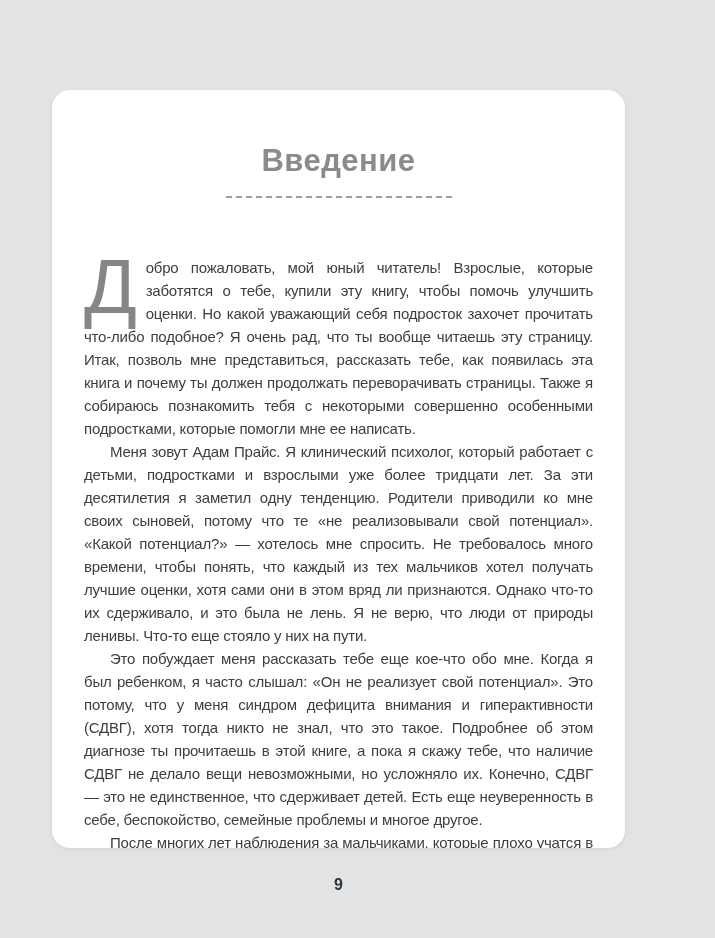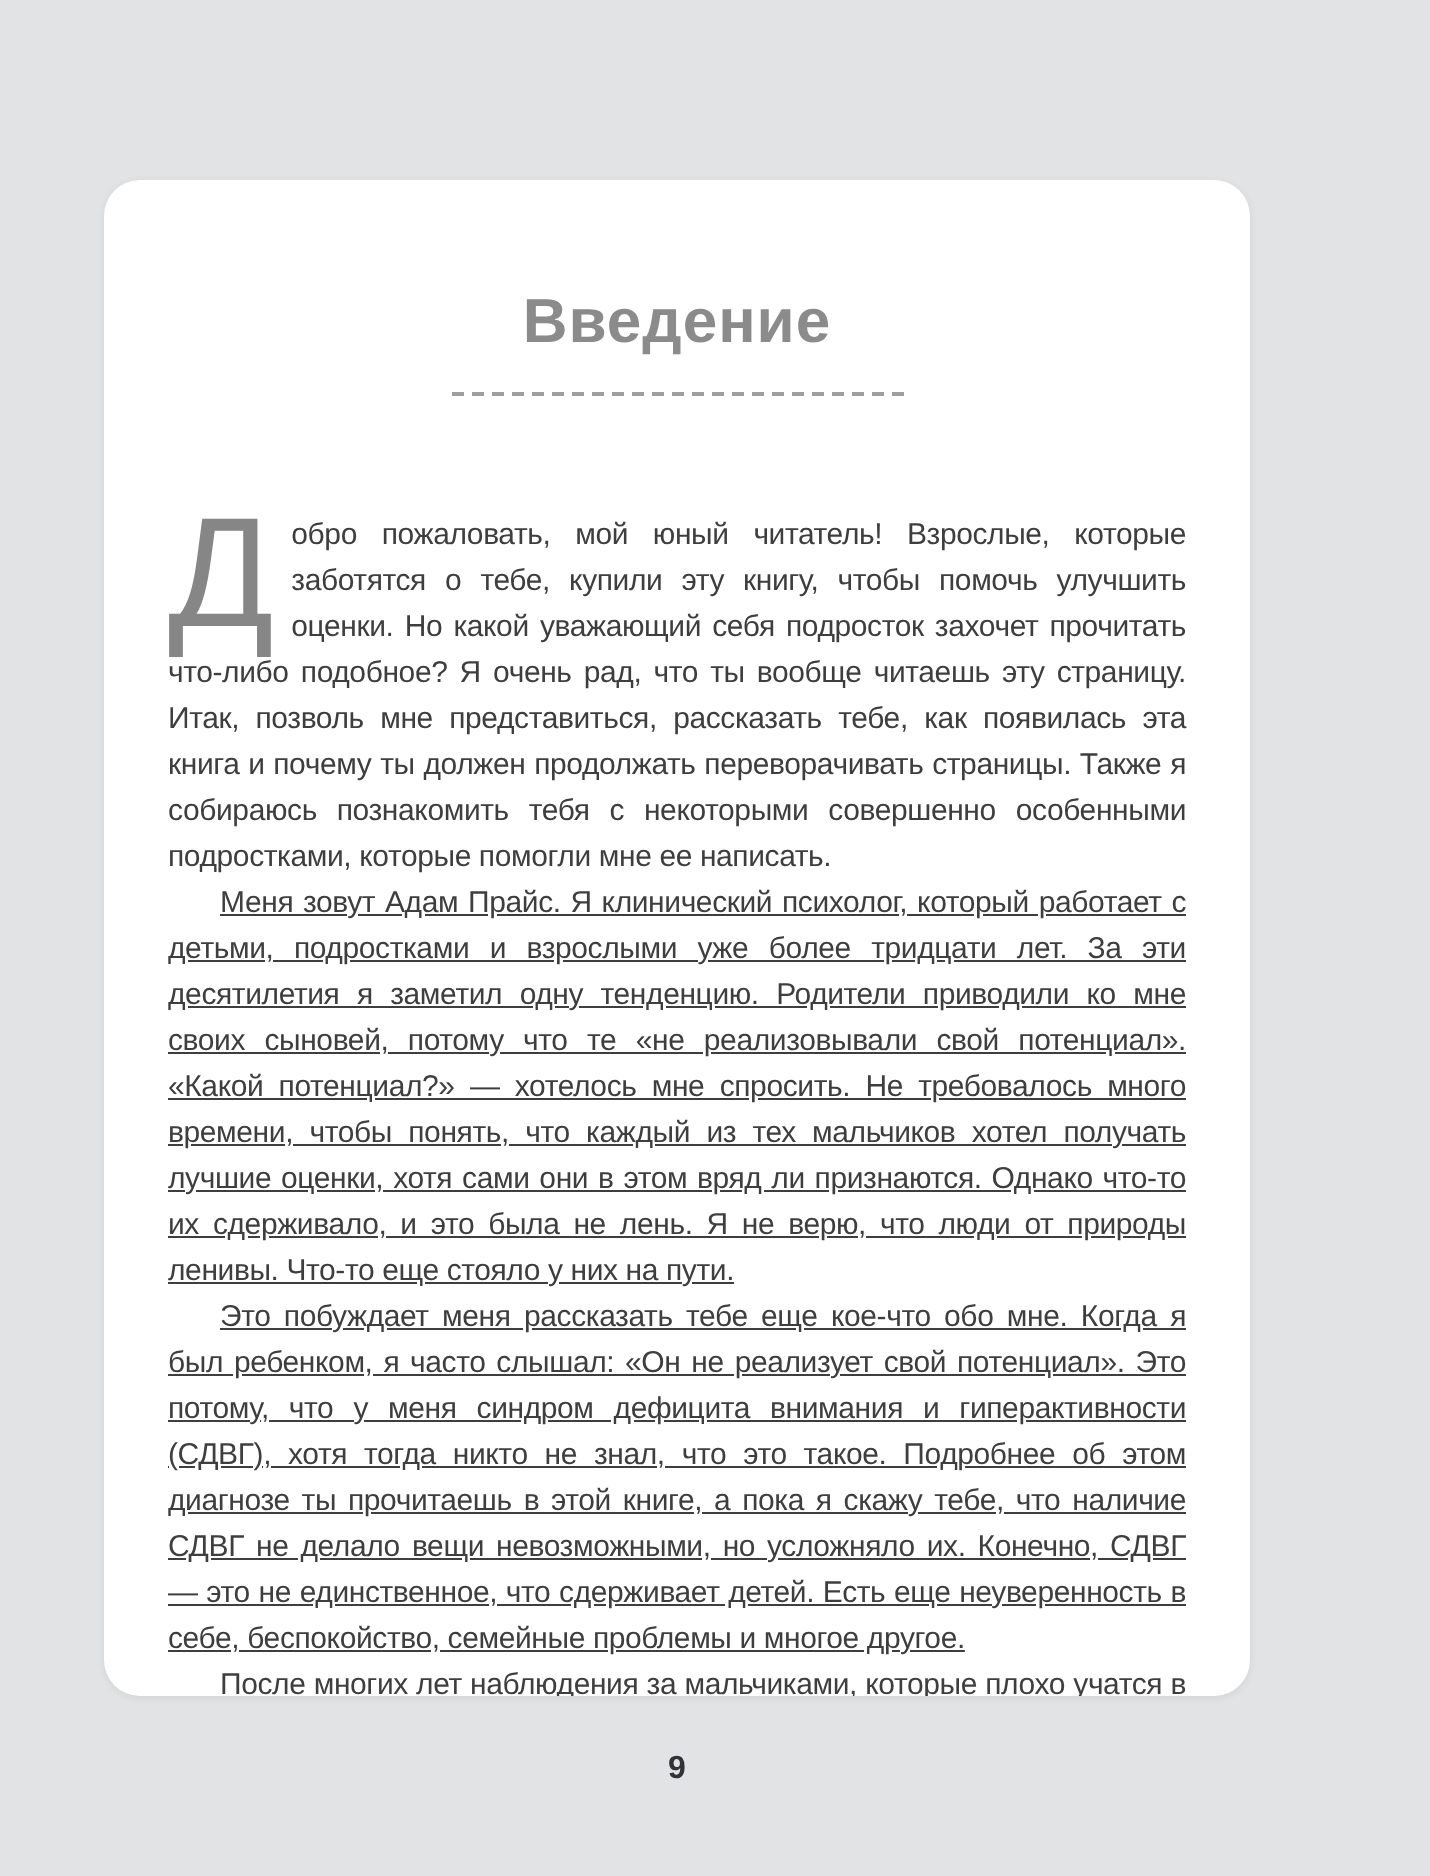--- a/index.html
+++ b/index.html
@@ -48,21 +48,21 @@
   }
   .chapter-body {
     margin: 58px 32px 0 32px;
     text-align: justify;
     font-size: 15px;
     line-height: 23px;
     letter-spacing: -0.2px;
     color: var(--body-text);
   }
   .chapter-body p { margin: 0; }
-  .chapter-body p.indent { text-indent: 26px; text-decoration: underline; }
+  .chapter-body p.indent { text-indent: 26px; }
   .drop-cap {
     float: left;
     font-size: 78px;
     line-height: 60px;
     height: 66px;
     padding-right: 9px;
     font-weight: normal;
     color: var(--dropcap);
   }
   .page-number {

